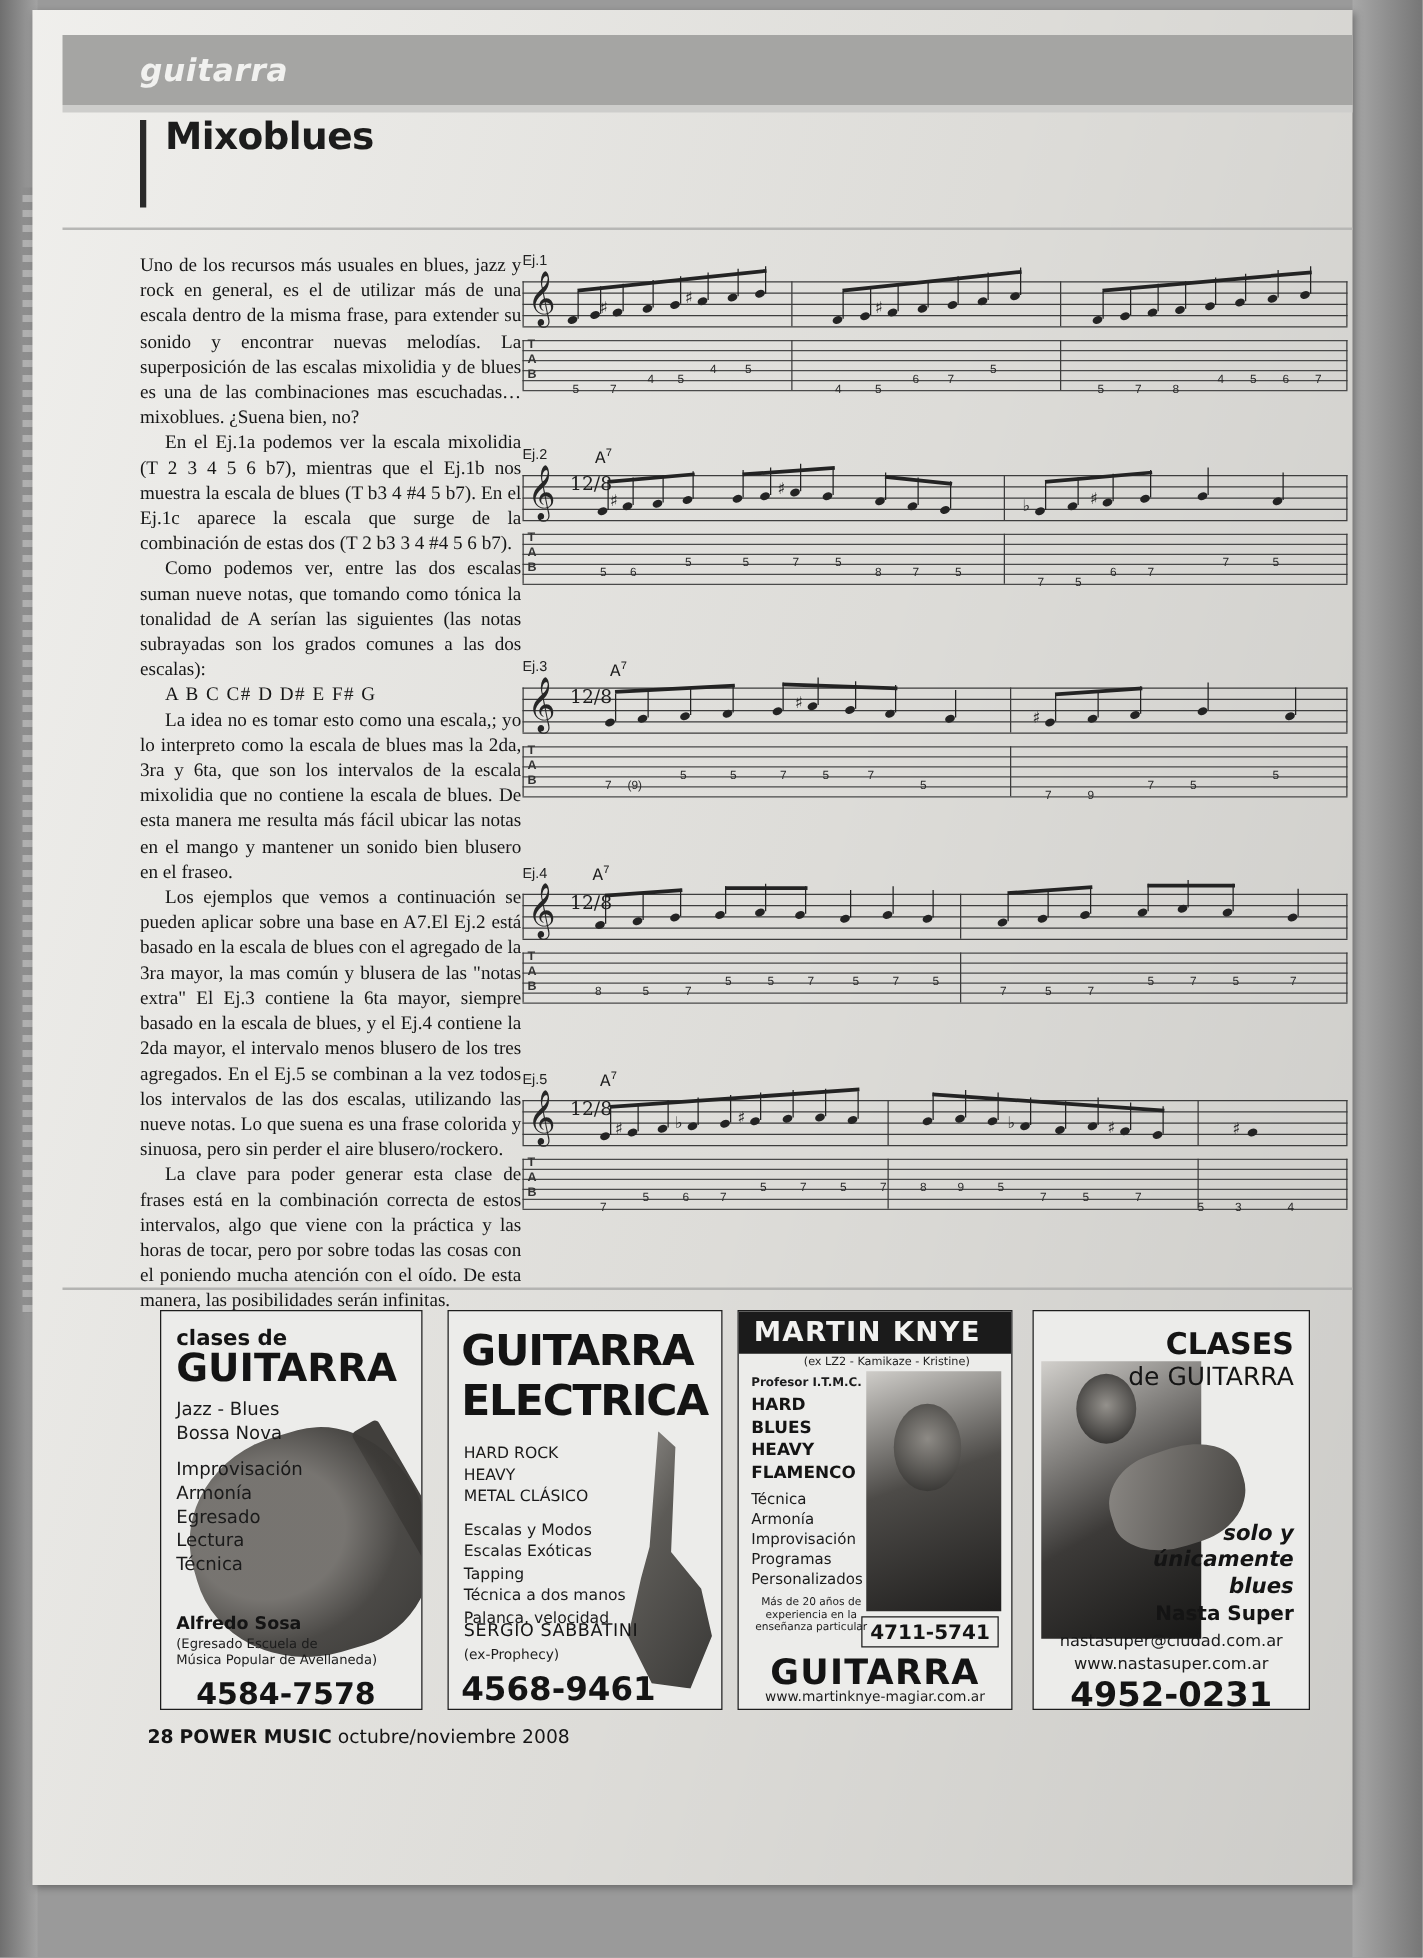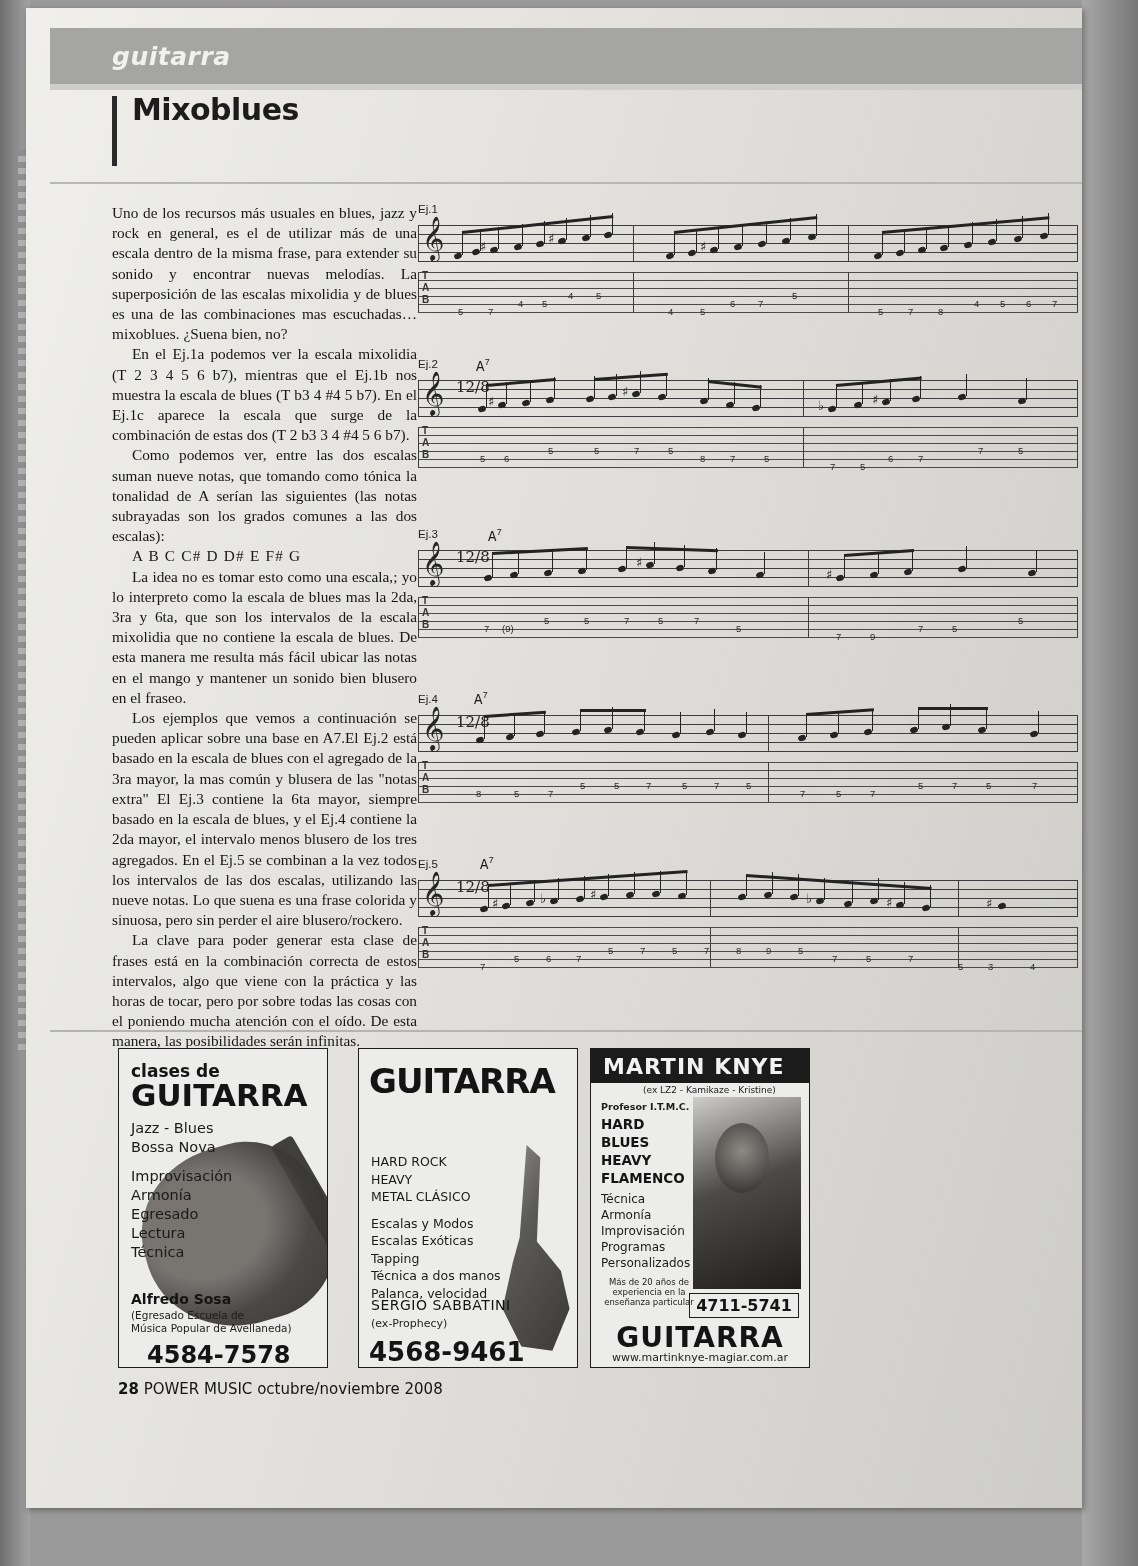--- a/index.html
+++ b/index.html
@@ -68,21 +68,21 @@
   .ts{position:absolute;font-family:"DejaVu Serif",serif;font-size:15px;line-height:14px;color:#1f1f1f;text-align:center;}
   .note{position:absolute;width:8px;height:6px;border-radius:50%;background:#232323;
         transform:rotate(-20deg);}
   .stem{position:absolute;width:1px;height:22px;background:#232323;}
   .beam{position:absolute;height:2.5px;background:#232323;}
   .acc{position:absolute;font-family:"DejaVu Serif",serif;font-size:13px;color:#232323;}
 
   
   .adsrule{position:absolute;left:50px;top:1030px;width:1032px;height:2px;background:#b4b4b2;}
   .ad{position:absolute;border:1.6px solid #1d1d1d;background:#ececea;overflow:hidden;}
-  .ad1{left:118px;top:1048px;width:208px;height:318px;}
+  .ad1{left:128px;top:1048px;width:208px;height:318px;}
   .ad2{left:358px;top:1048px;width:218px;height:318px;}
   .ad3{left:590px;top:1048px;width:218px;height:318px;}
   .ad4{left:826px;top:1048px;width:220px;height:318px;}
 
   .a1t1{position:absolute;left:12px;top:12px;font-family:"DejaVu Sans",sans-serif;font-weight:700;font-size:17px;color:#141414;}
   .a1t2{position:absolute;left:12px;top:28px;font-family:"DejaVu Sans",sans-serif;font-weight:700;font-size:31px;color:#141414;}
   .a1list{position:absolute;left:12px;top:70px;font-family:"DejaVu Sans",sans-serif;font-size:14.5px;color:#1a1a1a;line-height:19px;}
   .a1name{position:absolute;left:12px;top:242px;font-family:"DejaVu Sans",sans-serif;font-weight:700;font-size:14px;color:#141414;}
   .a1sub{position:absolute;left:12px;top:260px;font-family:"DejaVu Sans",sans-serif;font-size:10.5px;color:#1c1c1c;line-height:13px;}
   .a1tel{position:absolute;left:28px;top:292px;font-family:"DejaVu Sans",sans-serif;font-weight:700;font-size:24px;color:#141414;}
@@ -131,21 +131,21 @@
   .a4tel{position:absolute;left:0;top:292px;width:100%;text-align:center;font-family:"DejaVu Sans",sans-serif;font-weight:700;font-size:27px;color:#141414;}
   .a4photo{position:absolute;left:6px;top:40px;width:128px;height:222px;
      background:linear-gradient(150deg,#d2d0cc,#3c3a38 55%,#171716);}
   .a4photo:after{content:"";position:absolute;left:28px;top:10px;width:48px;height:56px;border-radius:50%;
      background:radial-gradient(circle at 50% 45%,#94918c,#201f1e);}
   .a4guitar{position:absolute;left:60px;top:110px;width:110px;height:78px;
      background:linear-gradient(120deg,#8e8b87,#43413e);transform:rotate(-18deg);
      border-radius:40% 44% 42% 46%/46% 40% 48% 42%;}
 
   .footer{position:absolute;left:118px;top:1380px;font-family:"DejaVu Sans",sans-serif;font-size:15px;color:#151515;}
-  .footer b{font-weight:400;}
+  .footer b{font-weight:700;}
   .footer .pg{font-weight:700;}
 </style>
 </head>
 <body>
 
 <div class="scan">
   <div class="leftedge"></div>
   <div class="rightedge"></div>
   <div class="spine"></div>
 
@@ -643,20 +643,21 @@
     <div class="a1name">Alfredo Sosa</div>
     <div class="a1sub" style="white-space:pre-line">(Egresado Escuela de
 Música Popular de Avellaneda)</div>
     <div class="a1tel">4584-7578</div>
 
   </div>
 
   <div class="ad ad2">
     <div class="guitar2"></div>
     <div class="a2t1">GUITARRA</div>
+    <div class="a2t2">ELECTRICA</div>
     <div class="a2list">
       <div>HARD ROCK</div>
       <div>HEAVY</div>
       <div>METAL CLÁSICO</div>
       <div style="height:9px"></div>
       <div>Escalas y Modos</div>
       <div>Escalas Exóticas</div>
       <div>Tapping</div>
       <div>Técnica a dos manos</div>
       <div>Palanca, velocidad</div>
@@ -685,19 +686,34 @@
       <div>Improvisación</div>
       <div>Programas</div>
       <div>Personalizados</div>
     </div>
     <div class="a3small">Más de 20 años de experiencia en la enseñanza particular</div>
     <div class="a3tel">4711-5741</div>
     <div class="a3big">GUITARRA</div>
     <div class="a3url">www.martinknye-magiar.com.ar</div>
   </div>
 
+  <div class="ad ad4">
+    <div class="a4photo"></div>
+    <div class="a4guitar"></div>
+    <div class="a4t1">CLASES</div>
+    <div class="a4t2">de GUITARRA</div>
+    <div class="a4solo" style="white-space:pre-line">solo y
+únicamente
+blues</div>
+    <div class="a4nasta">Nasta Super</div>
+    <div class="a4mail">
+      <div>nastasuper@ciudad.com.ar</div>
+      <div>www.nastasuper.com.ar</div>
+    </div>
+    <div class="a4tel">4952-0231</div>
+  </div>
 
   <div class="footer">
     <span class="pg">28</span>
     <b>POWER MUSIC</b>
     <span>octubre/noviembre 2008</span>
   </div>
 </div>
 
 </body></html>

